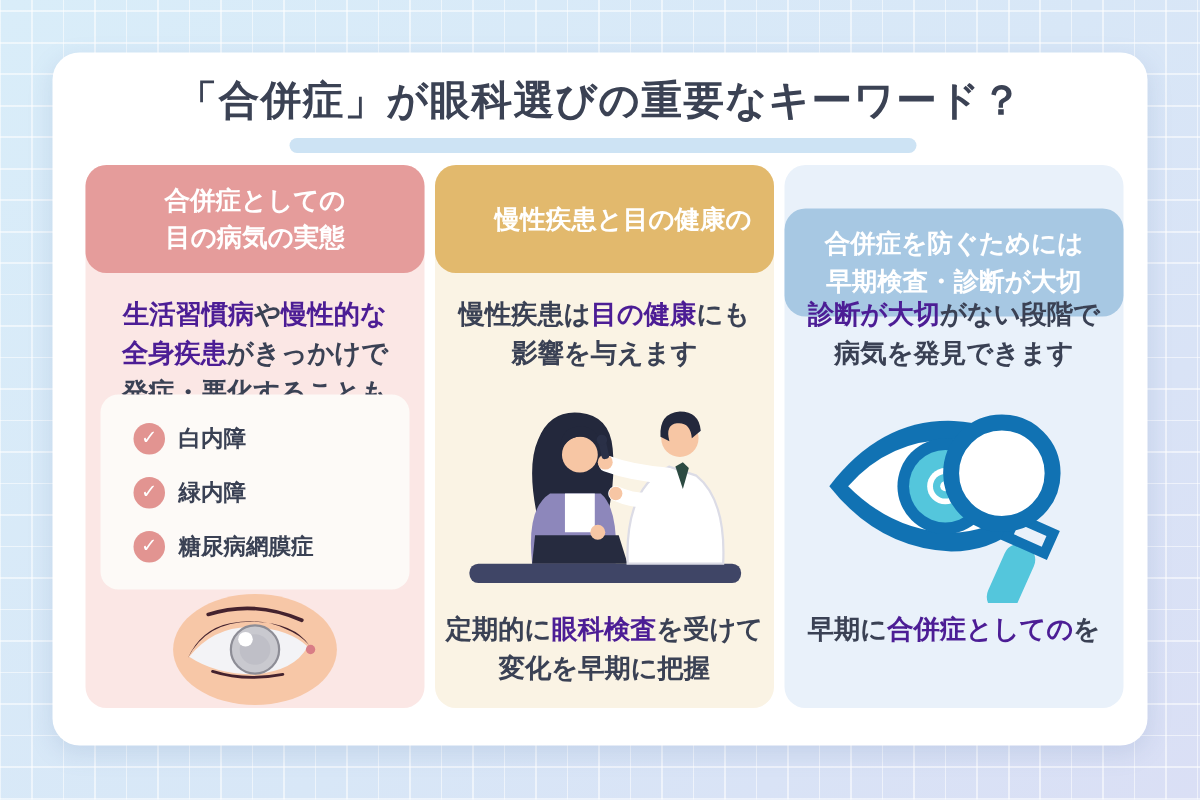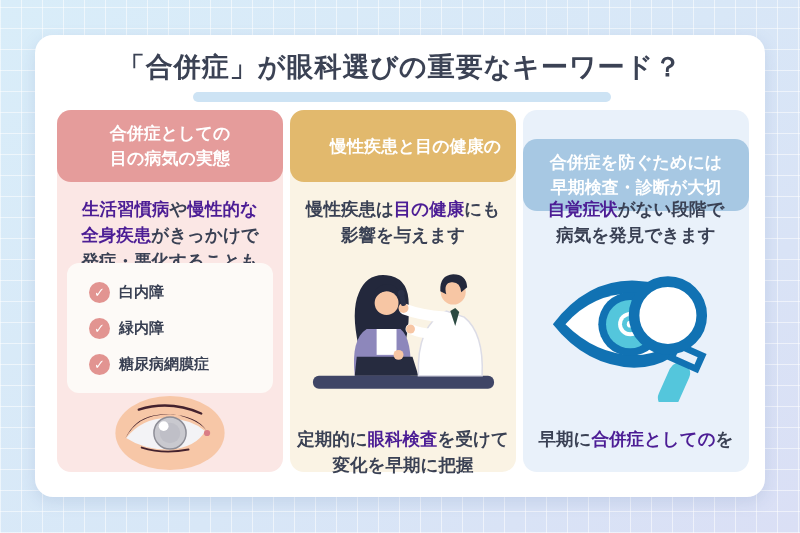--- a/index.html
+++ b/index.html
@@ -34,21 +34,21 @@
     display:flex; align-items:center; justify-content:center; text-align:center;
   }
   .col1 .col-header { background:#e59c9b; }
   .col2 .col-header { background:#e2b96d;padding-left:25px; }
   .col3 .col-header { background:#a7c8e3;margin-top:29px; }
   .intro, .footer-text {
     position:absolute; left:0; width:100%; text-align:center;
     font-size:17.5px; font-weight:bold; color:#3a4154; line-height:26px;
   }
   .intro  { top:86px; }
-  .footer-text { top:316px;text-align:center; }
+  .footer-text { top:296px;text-align:center; }
   .accent { color:#4c1d95; }
   .check-box {
     position:absolute; top:153px; left:10px; width:206px; height:130px;
     background:#fdfaf7; border-radius:12px; padding:11px 0 0 22px;
   }
   .check-item { display:flex; align-items:center; gap:9px; height:36px; }
   .check-icon {
     width:21px; height:21px; border-radius:50%; background:#e29491; color:#fff;
     font-size:13px; font-weight:bold; display:flex; align-items:center;
     justify-content:center; flex:0 0 21px;
@@ -150,21 +150,21 @@
     </section>
 
     <section class="column col3">
       <header class="col-header">
         <span>
           <span>合併症を防ぐためには</span><br>
           <span>早期検査・診断が大切</span>
         </span>
       </header>
       <p class="intro">
-        <span class="accent">自覚症状</span><span>がない段階で</span><br>
+        <span class="accent">診断が大切</span><span>がない段階で</span><br>
         <span>病気を発見できます</span>
       </p>
       <div class="illo-mag">
         <svg viewBox="0 0 180 150" width="174" height="148">
           <path d="M4,71 Q40,24 90,26 Q138,28 158,71 Q132,116 88,116 Q38,114 4,71 Z" fill="#1172b3"></path>
           <path d="M17,71 Q46,38 90,39 Q130,40 145,71 Q124,103 88,103 Q48,102 17,71 Z" fill="#ffffff"></path>
           <circle cx="84" cy="71" r="33" fill="#1172b3"></circle>
           <circle cx="84" cy="71" r="25" fill="#54c6dc"></circle>
           <circle cx="84" cy="71" r="12.5" fill="#ffffff"></circle>
           <circle cx="84" cy="71" r="8.5" fill="#54c6dc"></circle>

